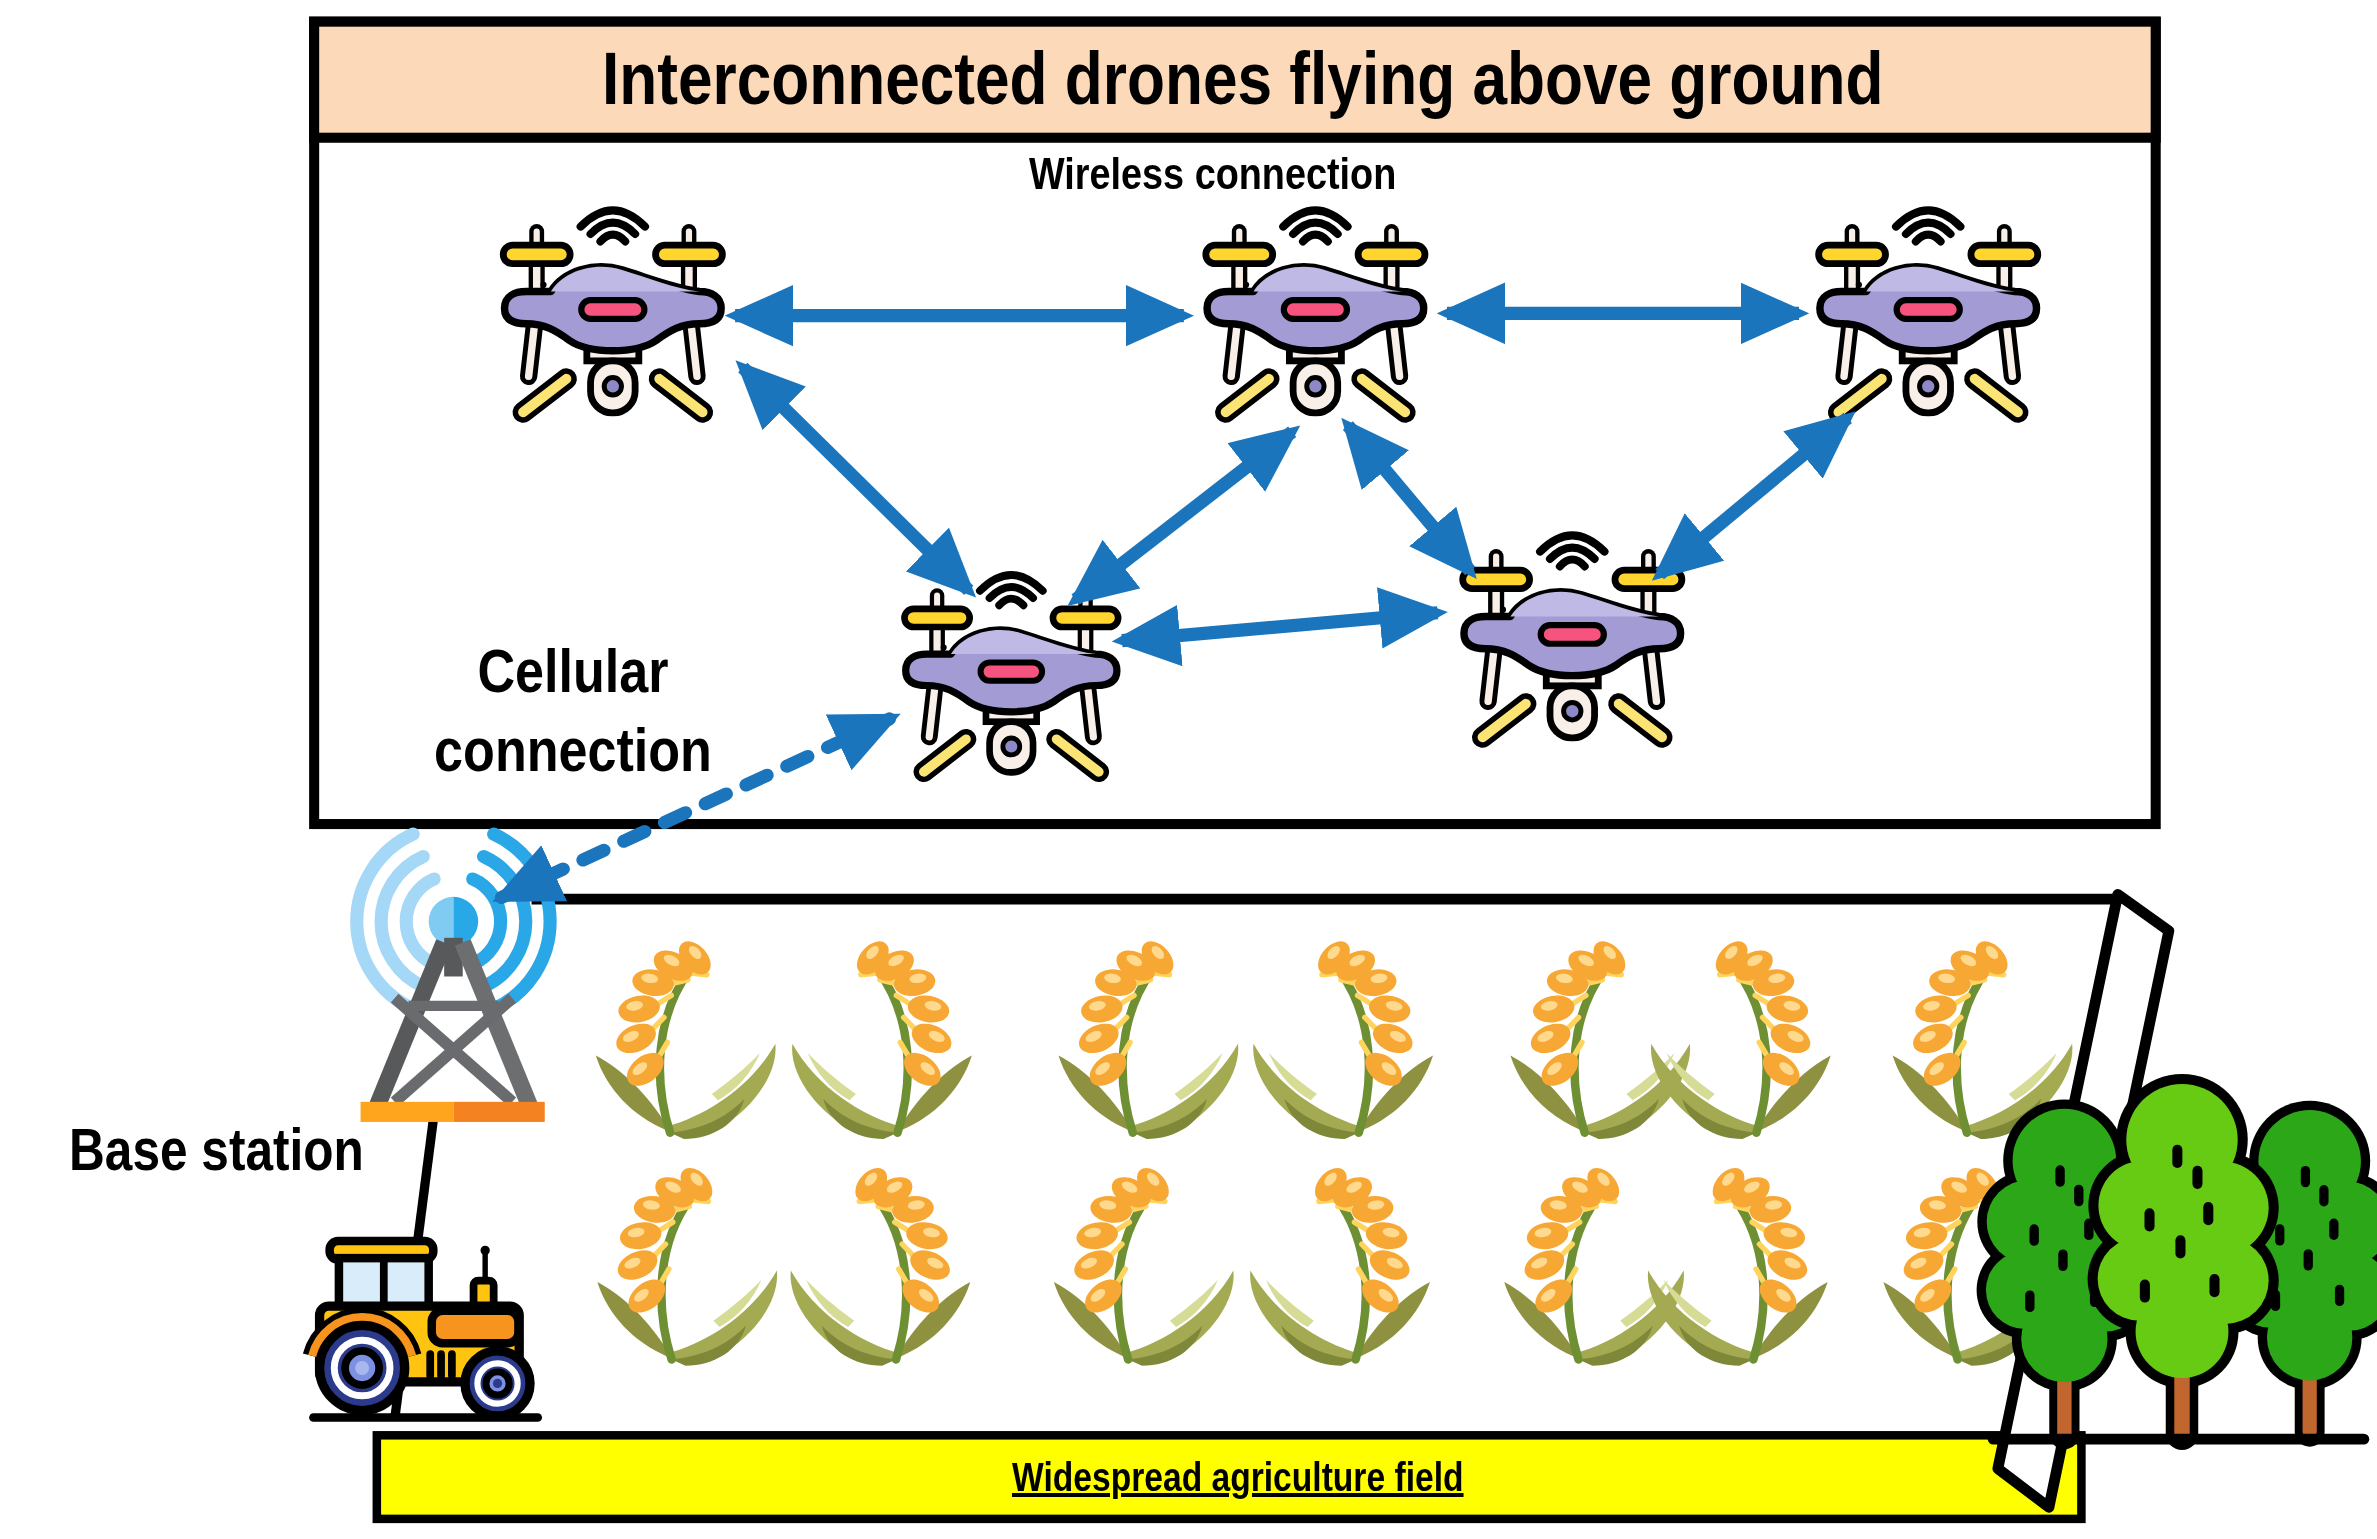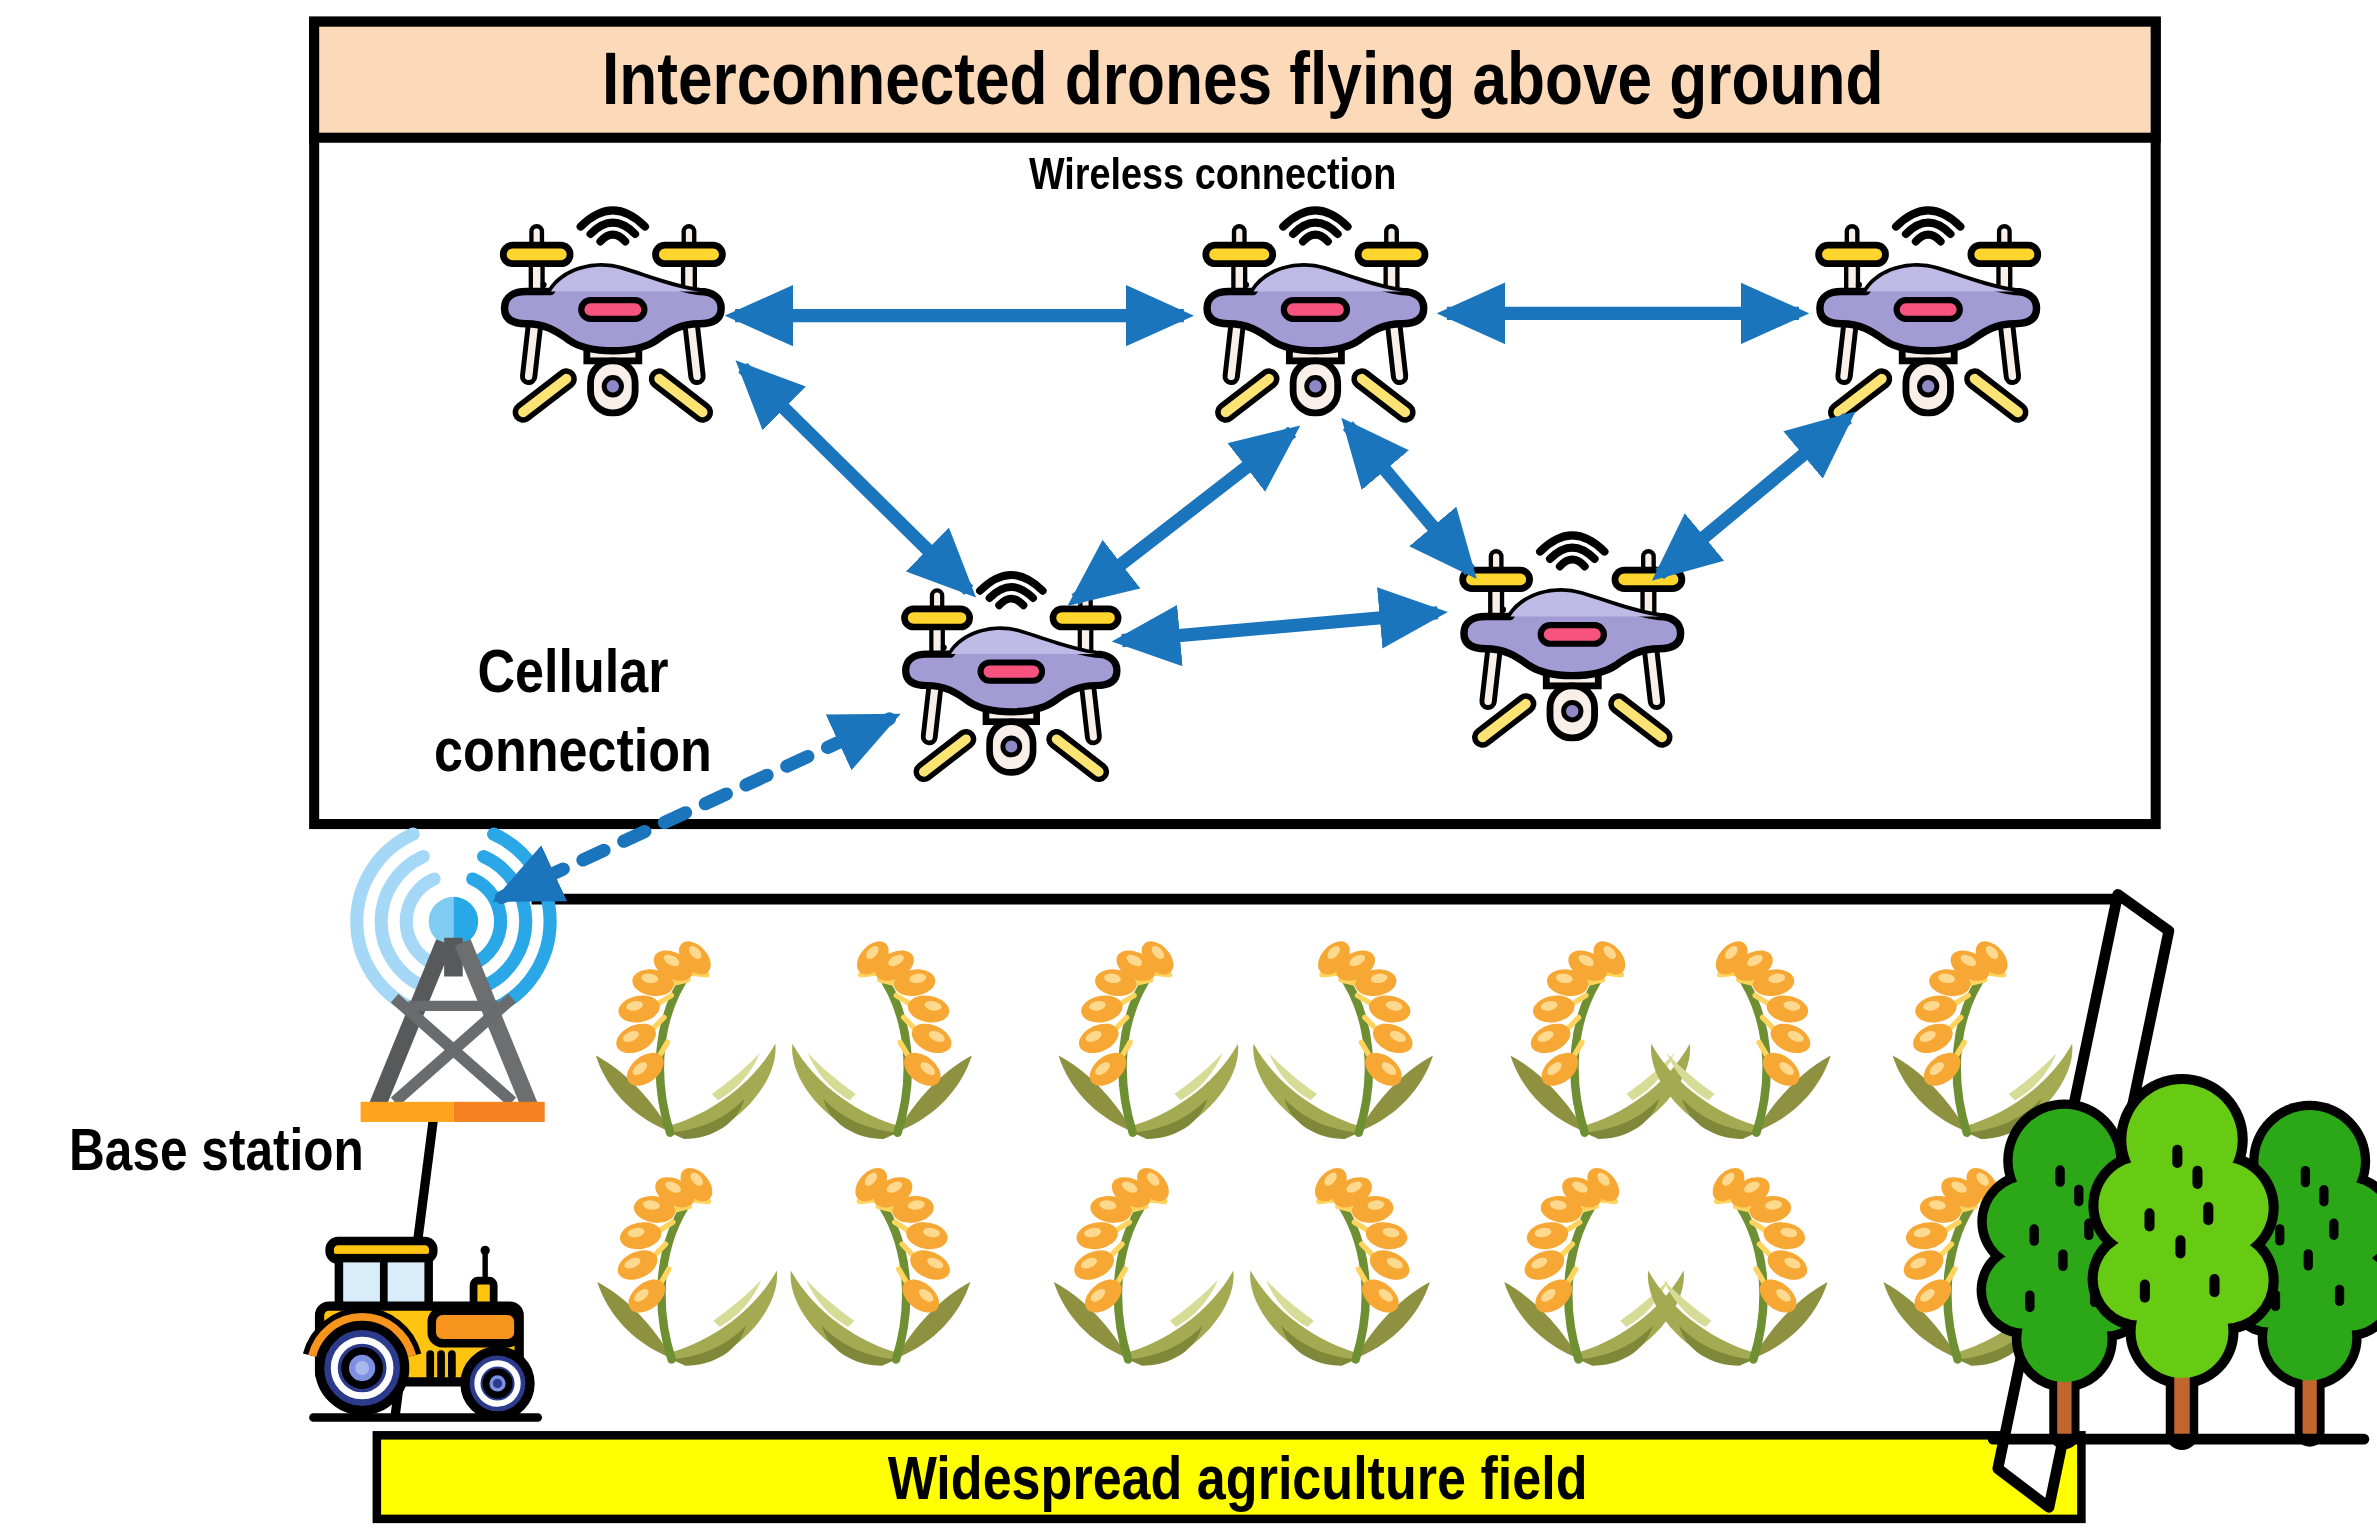--- a/index.html
+++ b/index.html
@@ -9,21 +9,21 @@
   }
   .art{position:absolute;left:0;top:0;width:2377px;height:1539px;}
   .labels{position:absolute;left:8px;top:0;width:2377px;height:1539px;pointer-events:none;}
   .lbl{position:absolute;display:flex;align-items:center;justify-content:center;
        font-weight:bold;color:#000;text-align:center;}
   .cond{display:inline-block;transform:scaleX(0.84);transform-origin:center;line-height:1.28;}
   .lbl-title{left:314px;top:21.7px;width:1842px;height:116px;font-size:74px;}
   .lbl-wireless{left:856px;top:138px;width:697px;height:71px;font-size:45px;}
   .lbl-cellular{left:364px;top:628px;width:402px;height:164px;font-size:62px;}
   .lbl-base{left:-7.7px;top:1120px;width:433px;height:62px;font-size:59px;}
-  .lbl-banner{left:377px;top:1436px;width:1705px;height:84px;font-size:62px;}
+  .lbl-banner{left:377px;top:1436px;width:1705px;height:84px;font-size:40px;text-decoration:underline;}
 </style>
 </head>
 <body>
 
 <div class="stage">
 
 <svg class="art" viewBox="0 0 3072 1989" xmlns="http://www.w3.org/2000/svg">
   <defs>
     <marker id="ah" viewBox="0 0 10 9" refX="8.5" refY="4.5" markerWidth="5.2" markerHeight="4.7" orient="auto-start-reverse" markerUnits="strokeWidth">
       <path d="M0,0 L10,4.5 L0,9 Z" fill="#1B75BC"></path>

